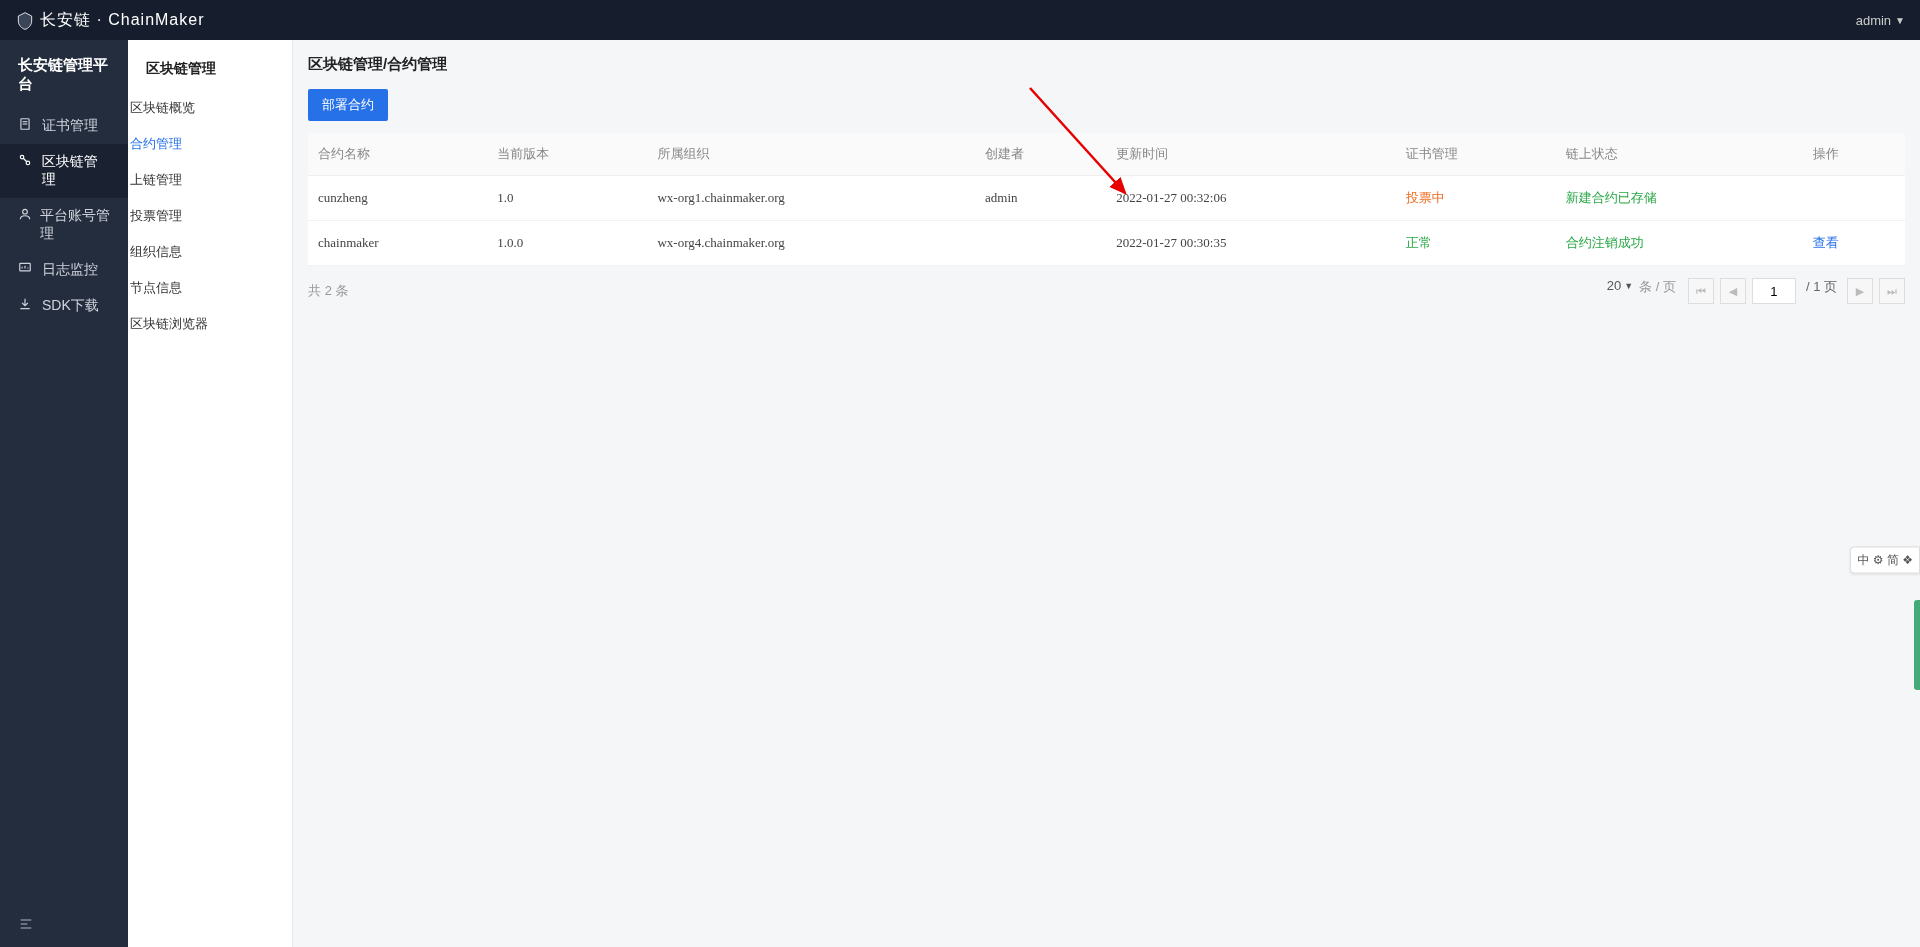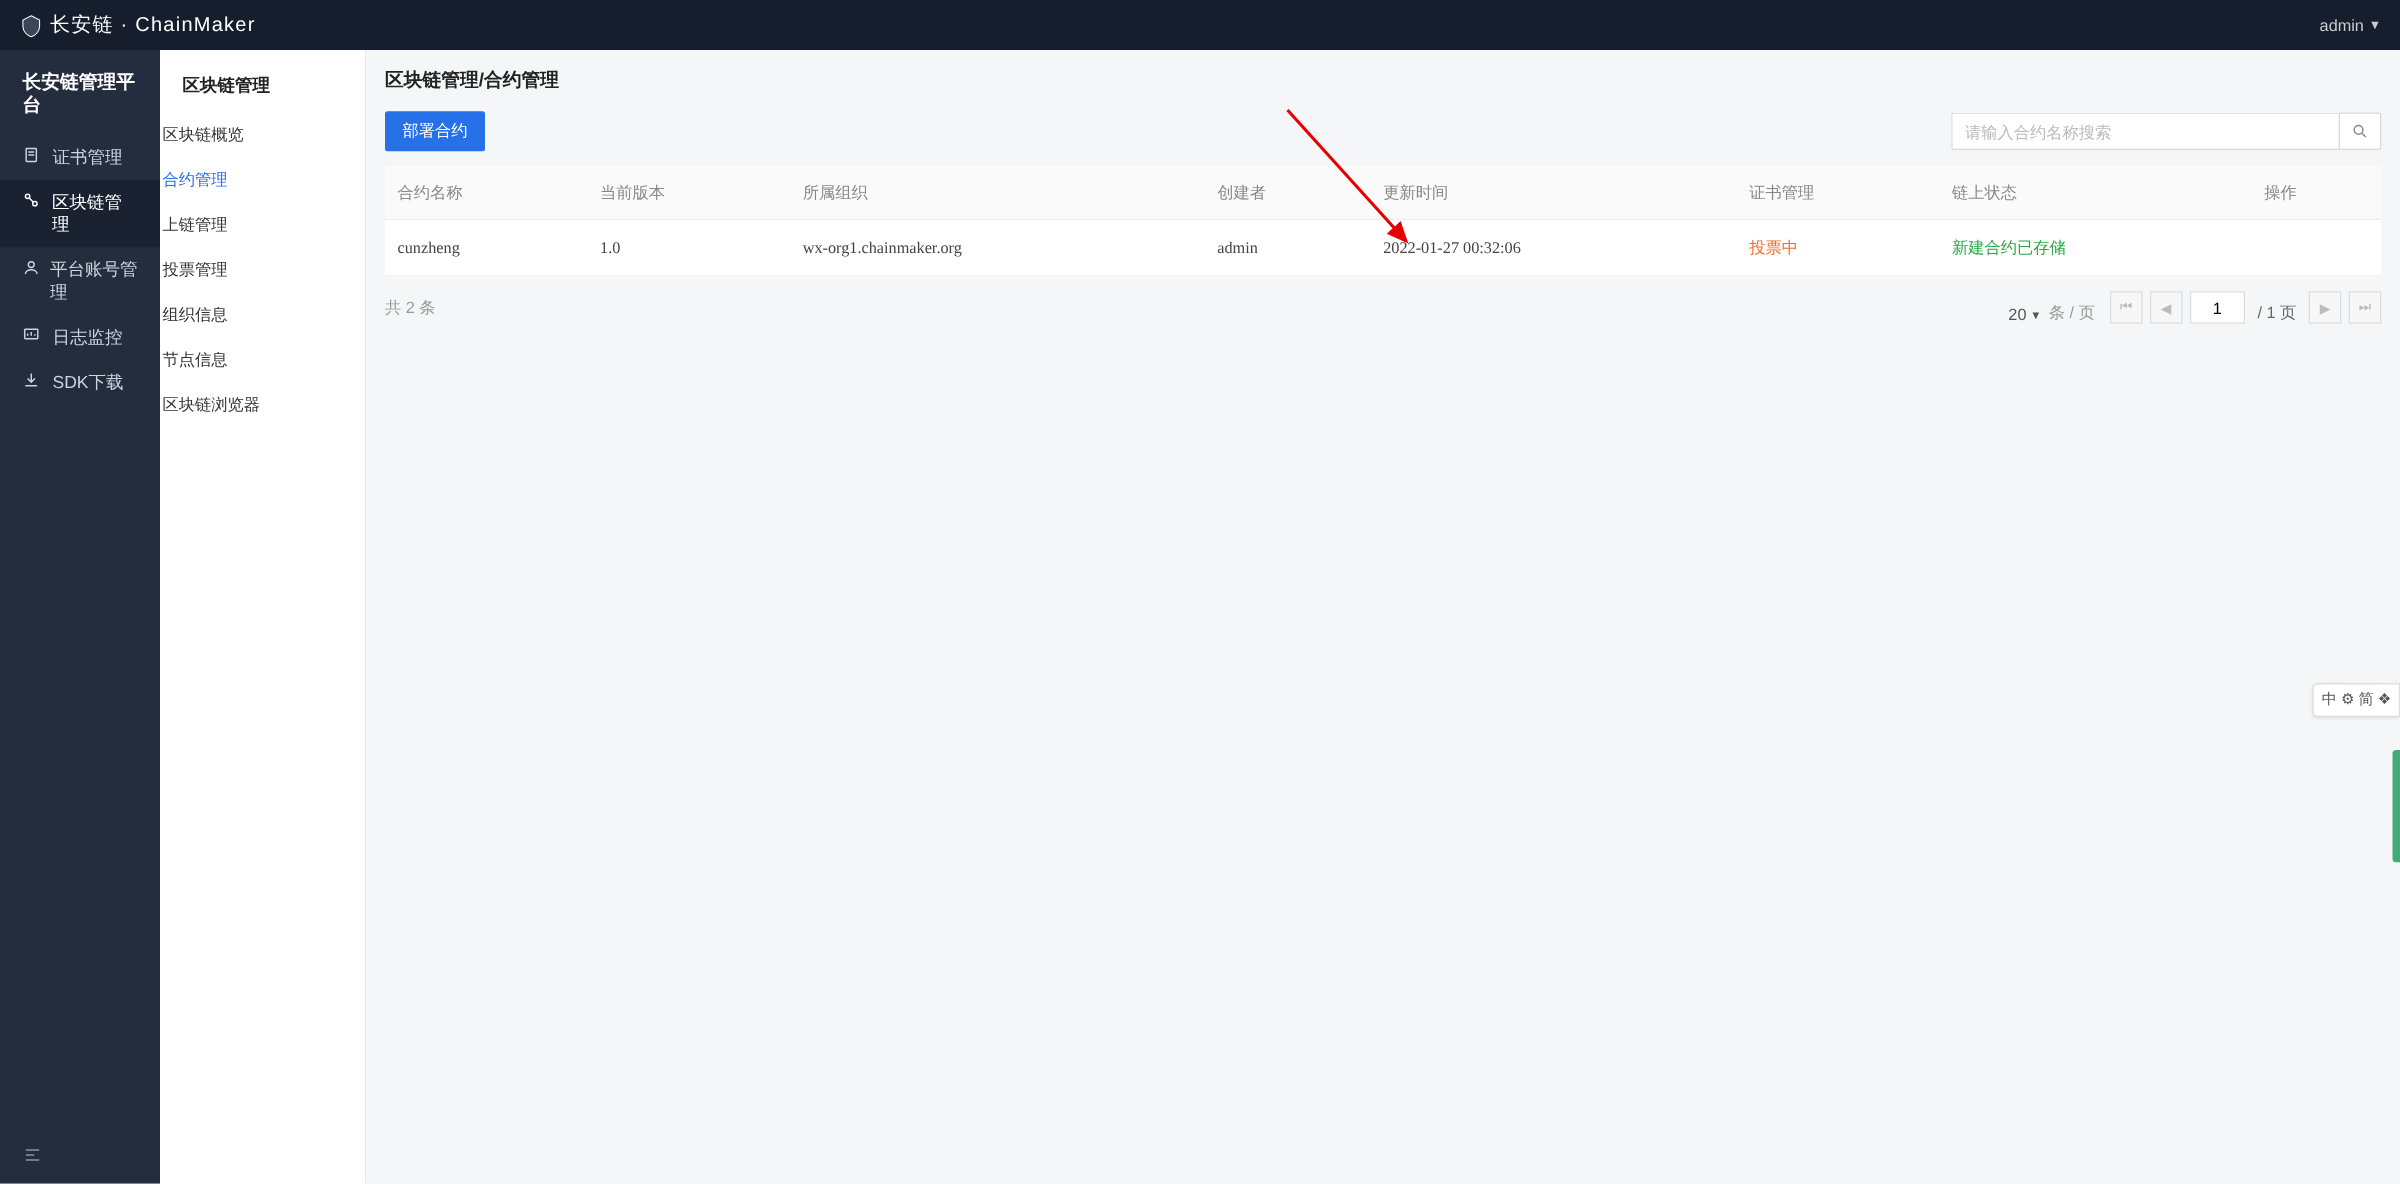--- a/index.html
+++ b/index.html
@@ -28,21 +28,21 @@
 .search-input { width: 310px; height: 30px; border: 1px solid #d9d9d9; border-right: none; padding: 0 10px; font-size: 13px; background: #fff; color: #333; border-radius: 2px 0 0 2px; }
 .search-input::placeholder { color: #bbb; }
 .search-btn { width: 34px; height: 30px; border: 1px solid #d9d9d9; background: #fff; cursor: pointer; display: flex; align-items: center; justify-content: center; border-radius: 0 2px 2px 0; color: #888; }
 table.data-table { width: 100%; border-collapse: collapse; background: #fff; font-family: Liberation Serif, serif; }
 table.data-table th { text-align: left; padding: 12px 10px; font-weight: 400; color: #888; font-size: 13px; border-bottom: 1px solid #eee; background: #fafafa; }
 table.data-table td { text-align: left; padding: 13px 10px; font-size: 13px; color: #444; border-bottom: 1px solid #f2f2f2; }
 .status-orange { color: #f26b1f; }
 .status-green { color: #28a745; }
 .link-blue { color: #2670e8; cursor: pointer; }
 .table-footer { display: flex; justify-content: space-between; align-items: center; margin-top: 12px; font-size: 13px; color: #999; }
-.pagination { display: flex; align-items: flex-end; gap: 6px; }
+.pagination { display: flex; align-items: flex-start; gap: 6px; }
 .pagination .pg-size { display: flex; align-items: center; gap: 3px; cursor: pointer; color: #555; }
 .pagination .pg-size .dd { font-size: 9px; }
 .pagination .pg-label { color: #999; margin-right: 6px; }
 .pagination .pg-btn { width: 26px; height: 26px; border: 1px solid #ddd; background: #f7f7f7; color: #bbb; cursor: pointer; display: flex; align-items: center; justify-content: center; font-size: 11px; }
 .pagination .pg-input { width: 44px; height: 26px; border: 1px solid #ddd; text-align: center; font-size: 13px; }
 .pagination .pg-total { color: #666; padding: 0 4px; }
 .right-float { position: fixed; right: 0; top: 560px; transform: translateY(-50%); background: #fff; border: 1px solid #ddd; border-radius: 4px 0 0 4px; padding: 4px 6px; font-size: 12px; display: flex; align-items: center; gap: 4px; color: #555; box-shadow: 0 1px 3px rgba(0,0,0,.08); }
 .right-handle { position: fixed; right: 0; top: 600px; width: 6px; height: 90px; background: #4a7; border-radius: 3px 0 0 3px; }
 .arrow-annotation { position: absolute; pointer-events: none; }
 </style>
@@ -134,29 +134,20 @@
     <div class="sec-item">组织信息</div>
     <div class="sec-item">节点信息</div>
     <div class="sec-item">区块链浏览器</div>
   </div>
 
   <div class="main-content">
     <div class="breadcrumb">区块链管理/合约管理</div>
 
     <div class="toolbar">
       <button class="btn-primary">部署合约</button>
-      <div class="search-wrap">
-        <input class="search-input" placeholder="请输入合约名称搜索" style="">
-        <button class="search-btn">
-          <svg width="14" height="14" viewBox="0 0 24 24" fill="none" stroke="#888" stroke-width="2">
-              <circle cx="10" cy="10" r="6"></circle>
-              <line x1="15" y1="15" x2="20" y2="20"></line>
-            </svg>
-        </button>
-      </div>
     </div>
 
     <table class="data-table">
       <thead>
         <tr>
           <th>合约名称</th>
           <th>当前版本</th>
           <th>所属组织</th>
           <th>创建者</th>
           <th>更新时间</th>
@@ -169,20 +160,30 @@
           <tr>
             <td>cunzheng</td>
             <td>1.0</td>
             <td>wx-org1.chainmaker.org</td>
             <td>admin</td>
             <td>2022-01-27 00:32:06</td>
             <td><span class="status-orange">投票中</span></td>
             <td><span class="status-green">新建合约已存储</span></td>
             <td></td>
           </tr>
+          <tr>
+            <td>chainmaker</td>
+            <td>1.0.0</td>
+            <td>wx-org4.chainmaker.org</td>
+            <td></td>
+            <td>2022-01-27 00:30:35</td>
+            <td><span class="status-green">正常</span></td>
+            <td><span class="status-green">合约注销成功</span></td>
+            <td><span class="link-blue">查看</span></td>
+          </tr>
         </tbody>
     </table>
 
     <div class="table-footer">
       <div>
         <span>共</span>
         <span>2</span>
         <span>条</span>
       </div>
       <div class="pagination">

